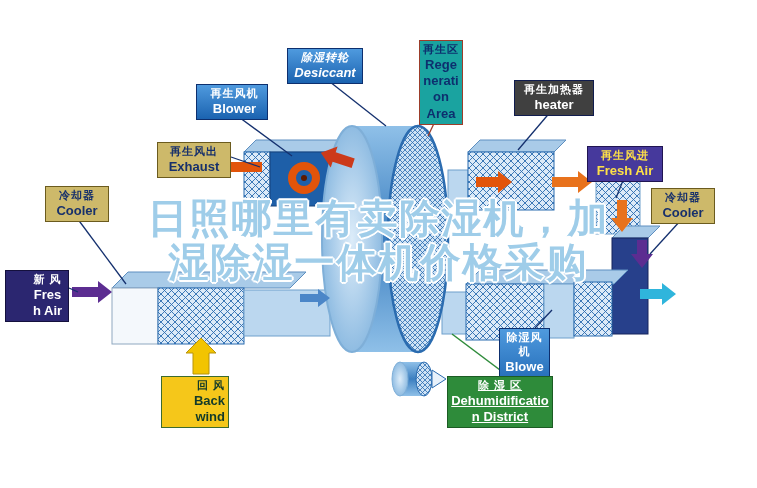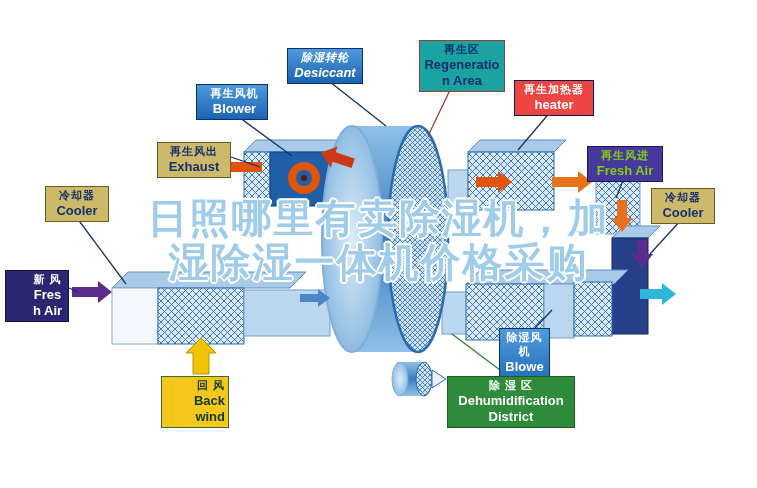--- a/index.html
+++ b/index.html
@@ -13,23 +13,23 @@
   
   .label{
     position:absolute;z-index:2;border:1px solid #12306b;
     text-align:center;font-weight:bold;box-sizing:border-box;
     padding:2px 3px;line-height:1.25;word-wrap:break-word;
   }
   .label .zh{font-size:11px;letter-spacing:1px;}
   .label .en{font-size:13px;}
   .c-blue  {background:linear-gradient(#4f9ade,#1b63b0);color:#fff;border-color:#0d2f6e;}
   .c-teal  {background:#1aa3a0;color:#0d2f6e;border-color:#9c3d2a;}
-  .c-navy  {background:#ef4444;color:#fff;border-color:#101c4e;}
+  .c-navy  {background:#404040;color:#fff;border-color:#101c4e;}
   .c-khaki {background:#cdb96a;color:#17306b;border-color:#6b5b1e;}
-  .c-purple{background:#46399c;color:#84cc16;border-color:#201552;}
+  .c-purple{background:#46399c;color:#fde047;border-color:#201552;}
   .c-indigo{background:#2b2670;color:#fff;border-color:#14103d;}
   .c-cyan  {background:#38b6d9;color:#0d2f6e;border-color:#0d5f7a;}
   .c-yellow{background:#f5c71a;color:#123a2a;border-color:#3c6b2f;}
   .c-green {background:#2e8b3a;color:#fff;border-color:#1c5c24;}
 
   
   #watermark{
     position:absolute;left:0;right:0;top:196px;z-index:3;
     text-align:center;font-weight:bold;font-size:40px;line-height:44px;
     letter-spacing:2px;color:#9fcde9;
@@ -126,21 +126,21 @@
   <div class="label c-blue" style="left:196px;top:84px;width:72px;padding-left:8px;">
     <div class="zh">再生风机</div>
     <div class="en">Blower</div>
   </div>
 
   <div class="label c-blue" style="left:287px;top:48px;width:76px;font-style:italic;">
     <div class="zh">除湿转轮</div>
     <div class="en">Desiccant</div>
   </div>
 
-  <div class="label c-teal" style="left:419px;top:40px;width:86px;">
+  <div class="label c-teal" style="left:419px;top:40px;width:44px;">
     <div class="zh">再生区</div>
     <div class="en">Regeneration Area</div>
   </div>
 
   <div class="label c-navy" style="left:514px;top:80px;width:80px;">
     <div class="zh">再生加热器</div>
     <div class="en">heater</div>
   </div>
 
   <div class="label c-khaki" style="left:157px;top:142px;width:74px;">
@@ -172,21 +172,21 @@
   <div class="label c-yellow" style="left:161px;top:376px;width:68px;text-align:right;">
     <div class="zh">回 风</div>
     <div class="en">Back wind</div>
   </div>
 
   <div class="label c-blue" style="left:499px;top:328px;width:51px;">
     <div class="zh">除湿风机</div>
     <div class="en">Blower</div>
   </div>
 
-  <div class="label c-green" style="left:447px;top:376px;width:128px;">
+  <div class="label c-green" style="left:447px;top:376px;width:106px;text-decoration:underline;">
     <div class="zh">除 湿 区</div>
     <div class="en">Dehumidification District</div>
   </div>
 
   <div id="watermark">
     <div>日照哪里有卖除湿机，加</div>
     <div>湿除湿一体机价格采购</div>
   </div>
 
 </div>

